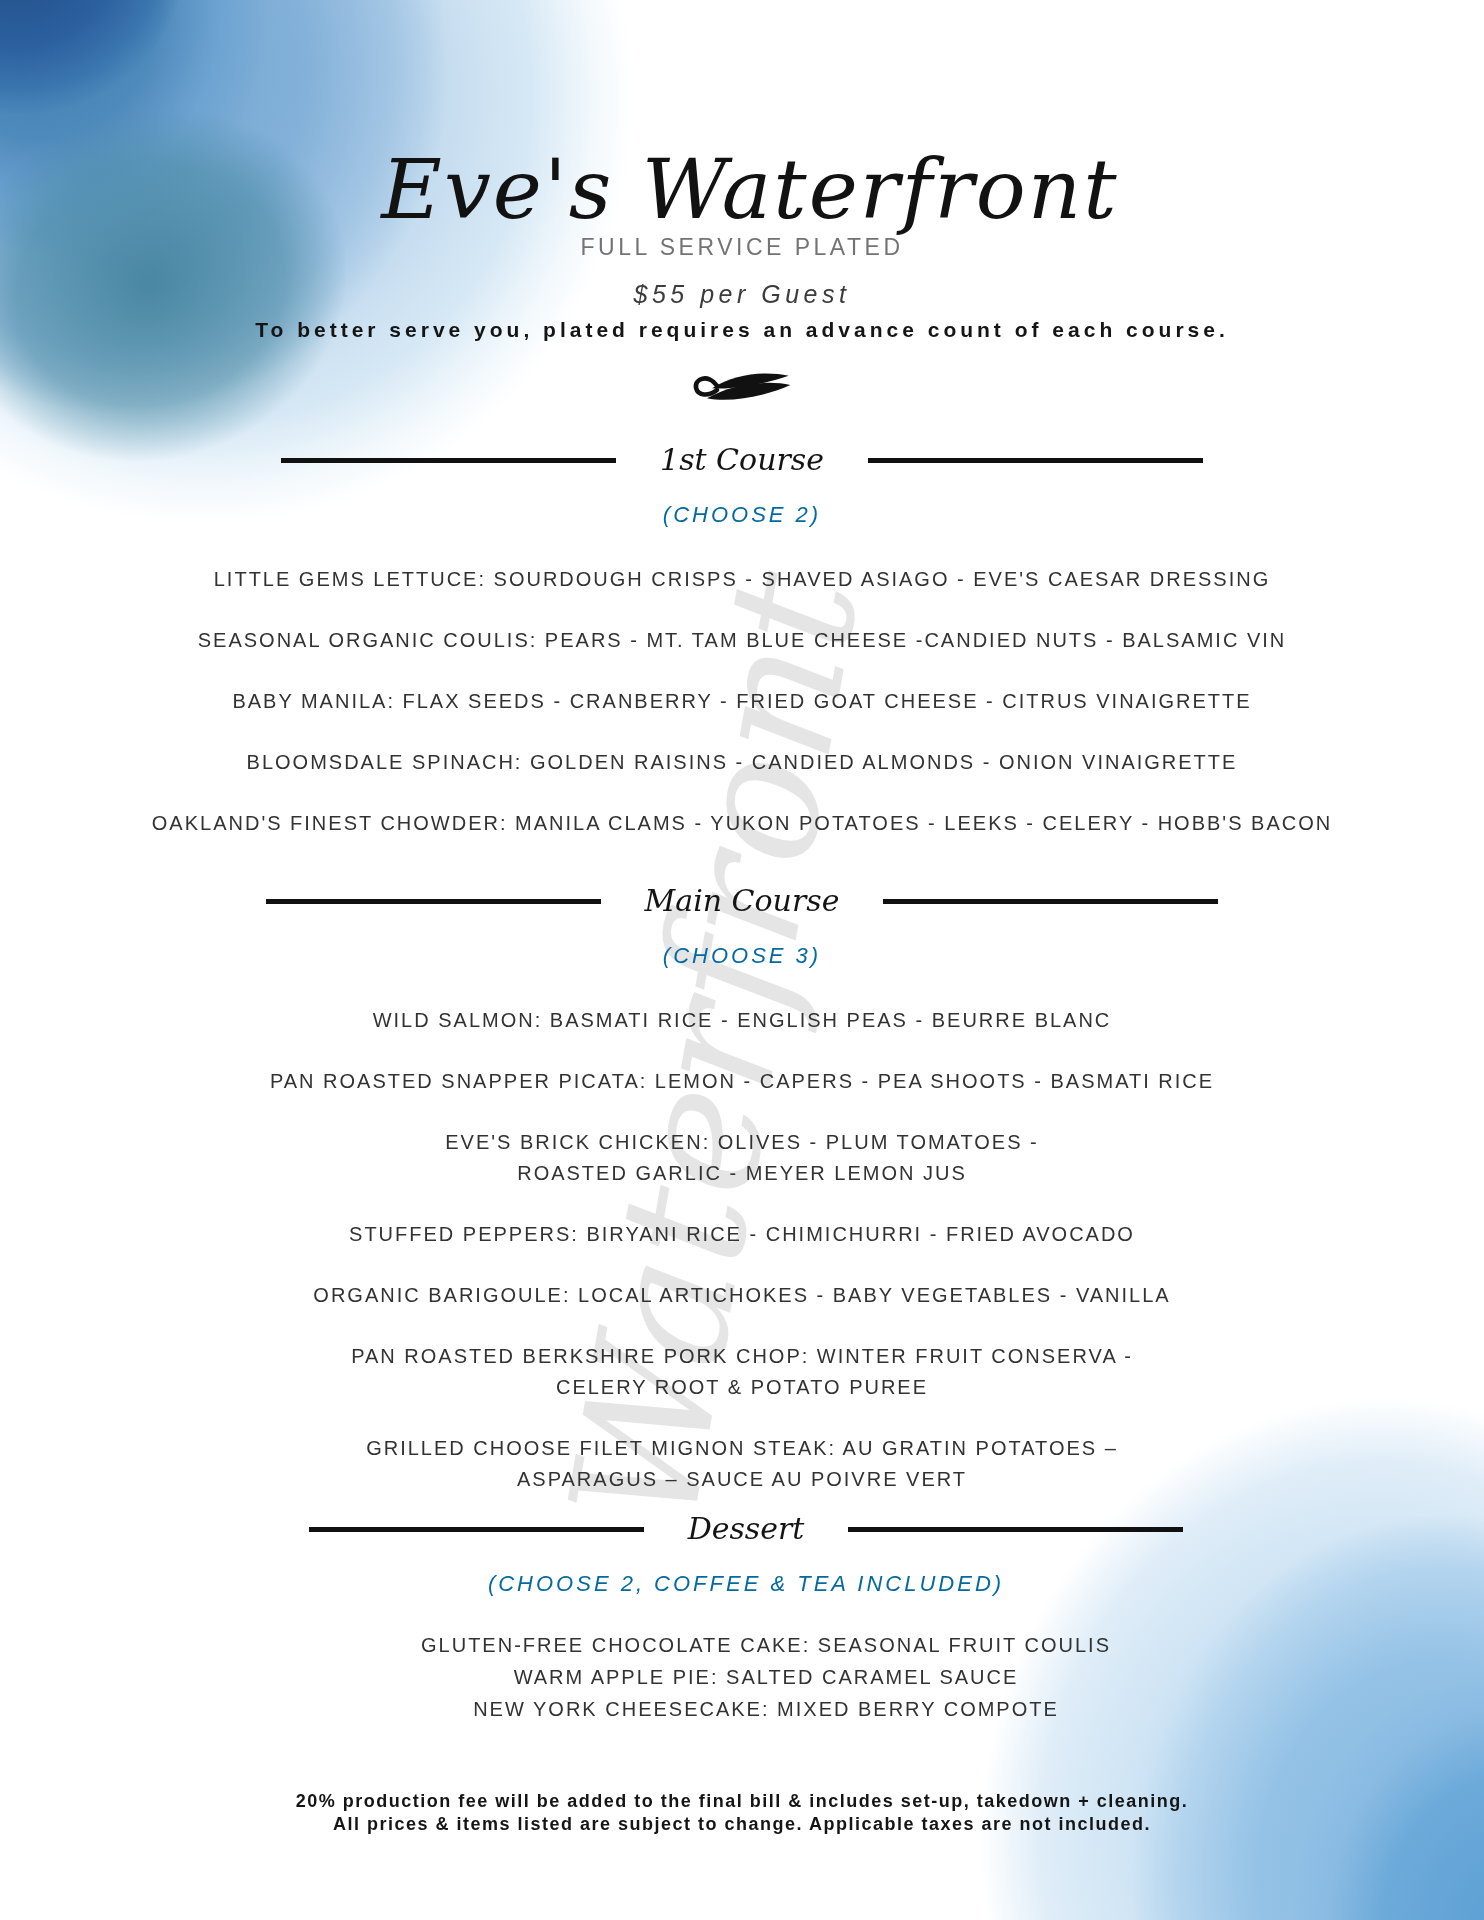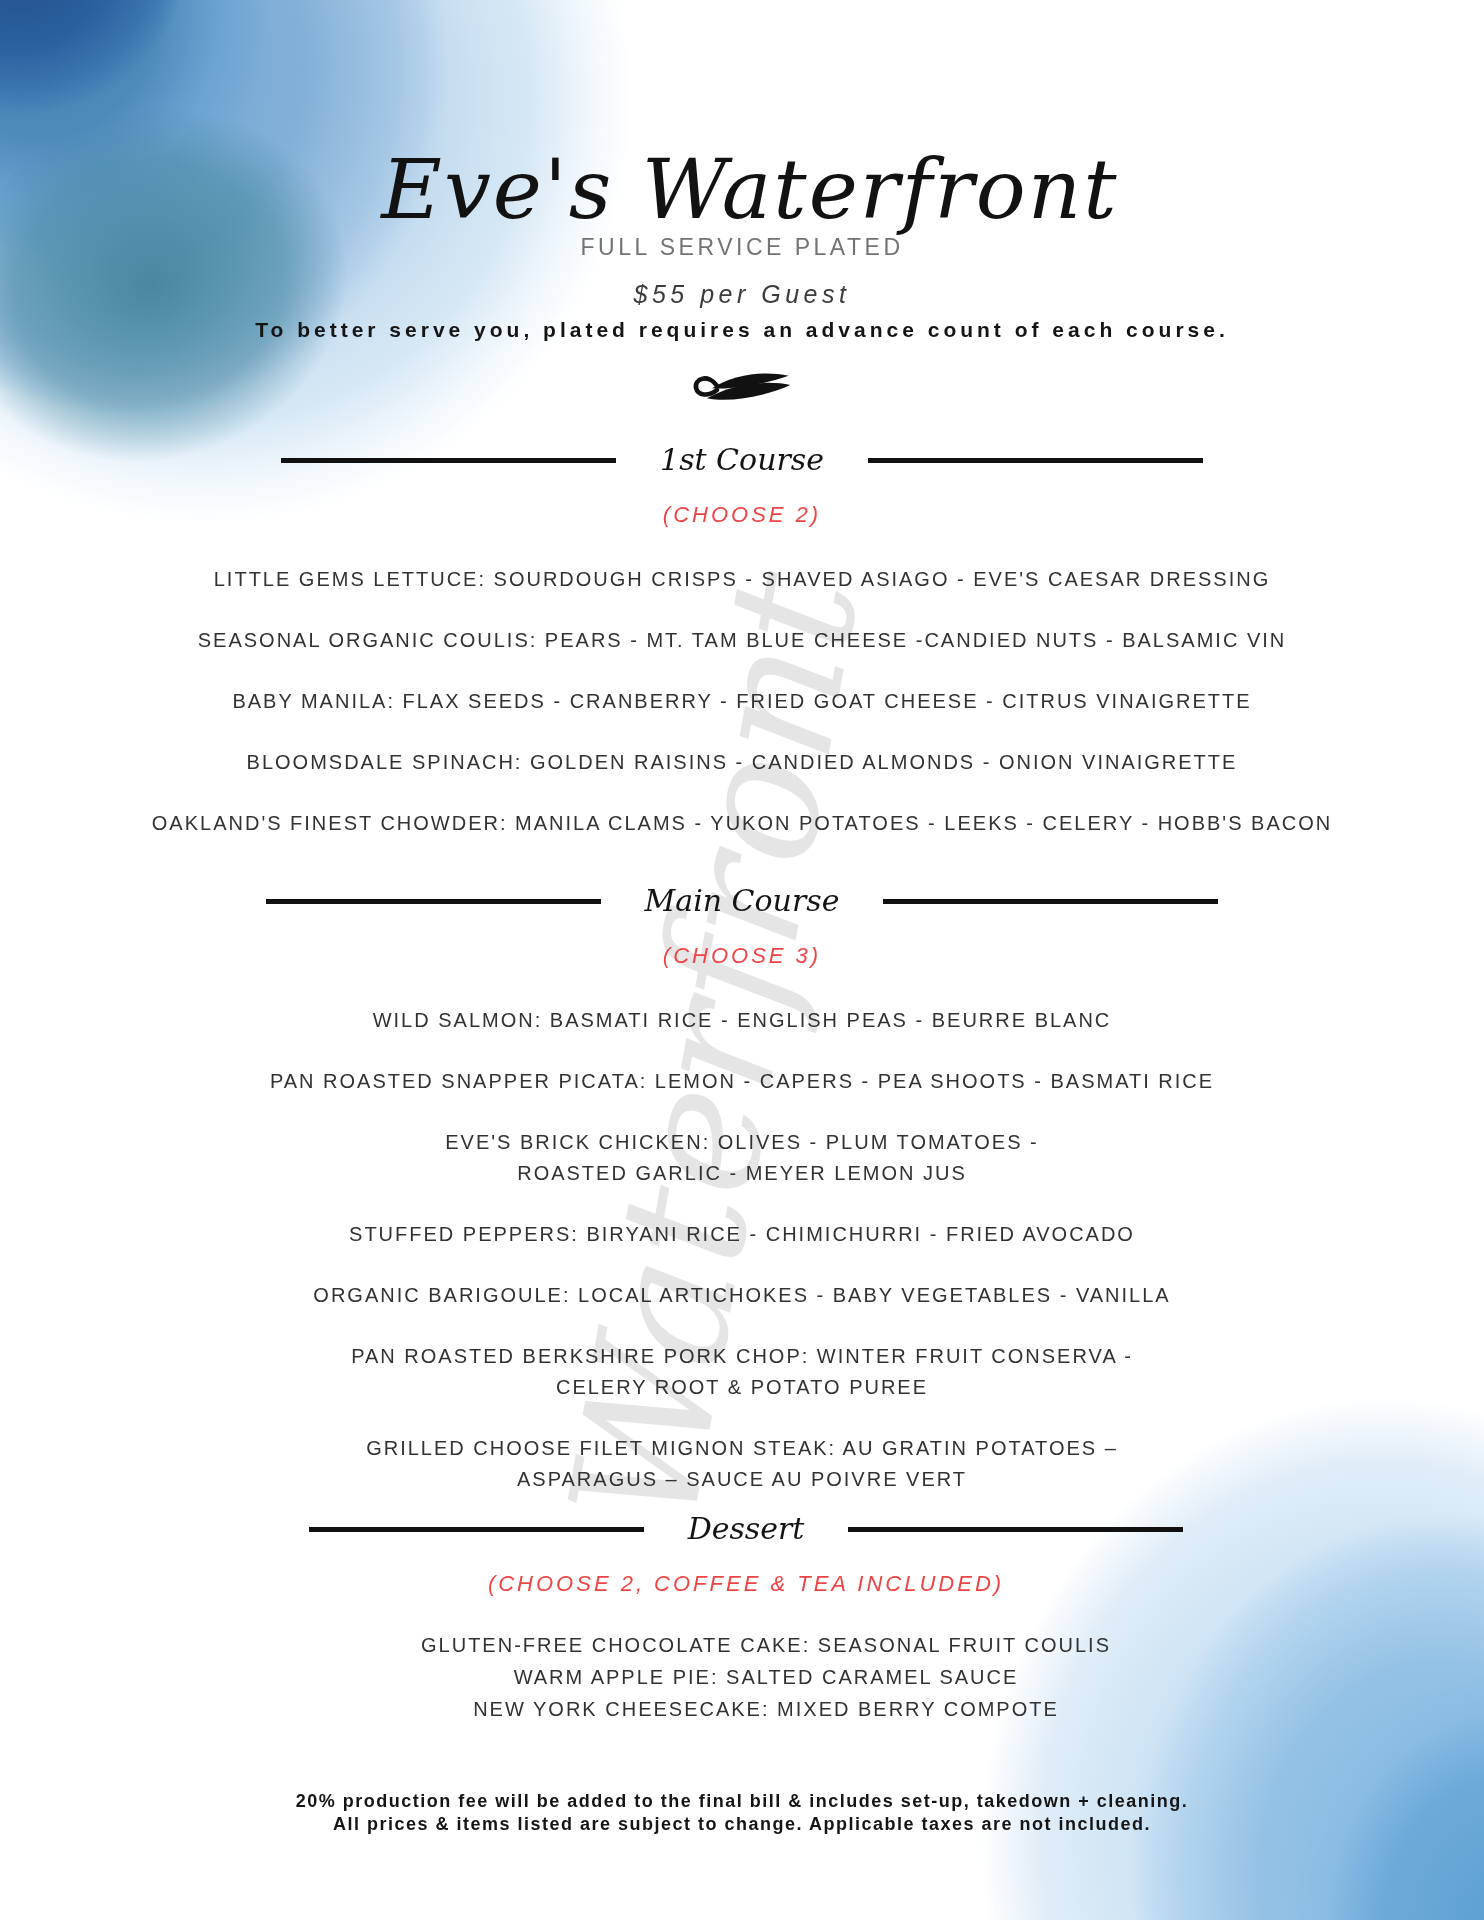--- a/index.html
+++ b/index.html
@@ -100,21 +100,21 @@
 
   
   #sections{position:absolute;top:438px;left:0;width:100%;}
   .section + .section{margin-top:40px;}
   .section.tight{margin-top:12px;margin-left:8px;}
   .divider{display:flex;align-items:center;justify-content:center;height:44px;}
   .rule{width:335px;height:5px;background:#111111;flex:0 0 auto;}
   .section-name{font-size:30px;line-height:44px;margin:0 44px;color:#141414;white-space:nowrap;}
   .choose{
     margin-top:20px;text-align:center;
-    font-style:italic;font-size:22px;line-height:26px;letter-spacing:3px;color:#ef4444;
+    font-style:italic;font-size:22px;line-height:26px;letter-spacing:3px;color:#0369a1;
   }
   .items{margin-top:36px;text-align:center;}
   .item{margin-bottom:30px;}
   .item:last-child{margin-bottom:0;}
   .line{font-size:20px;line-height:31px;letter-spacing:2px;color:#323232;}
   .section.tight .line{line-height:24px;}
   .section.tight .item{margin-bottom:8px;padding-left:40px;}
 
   
   .footer{

